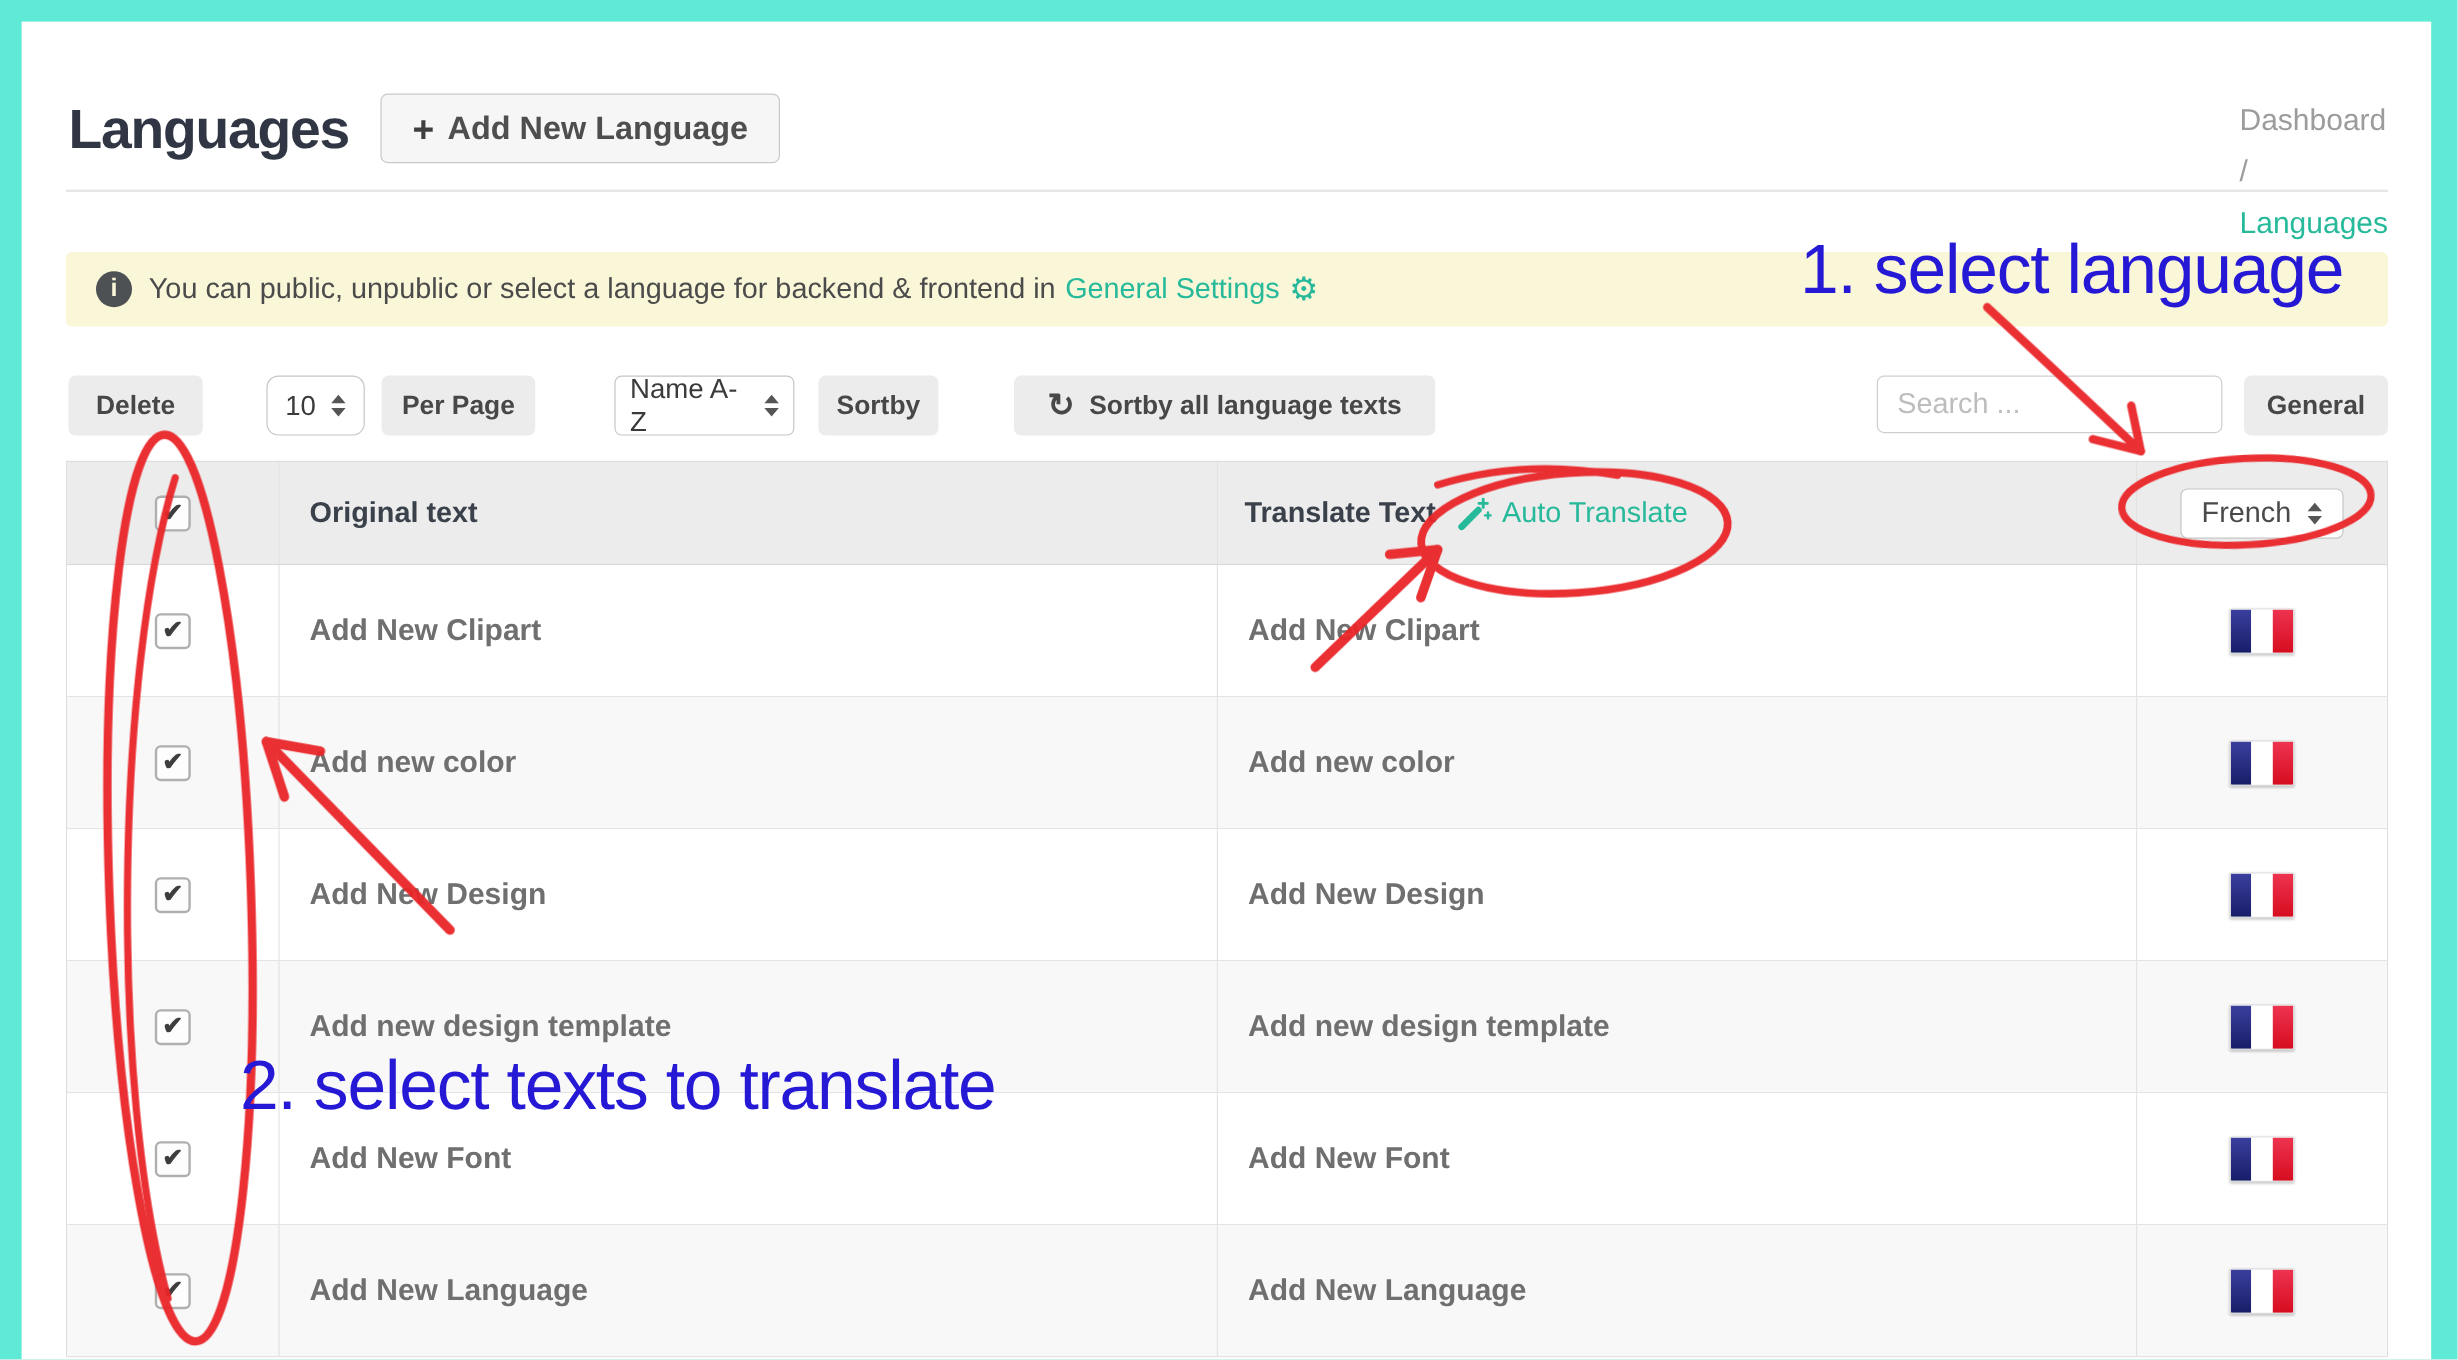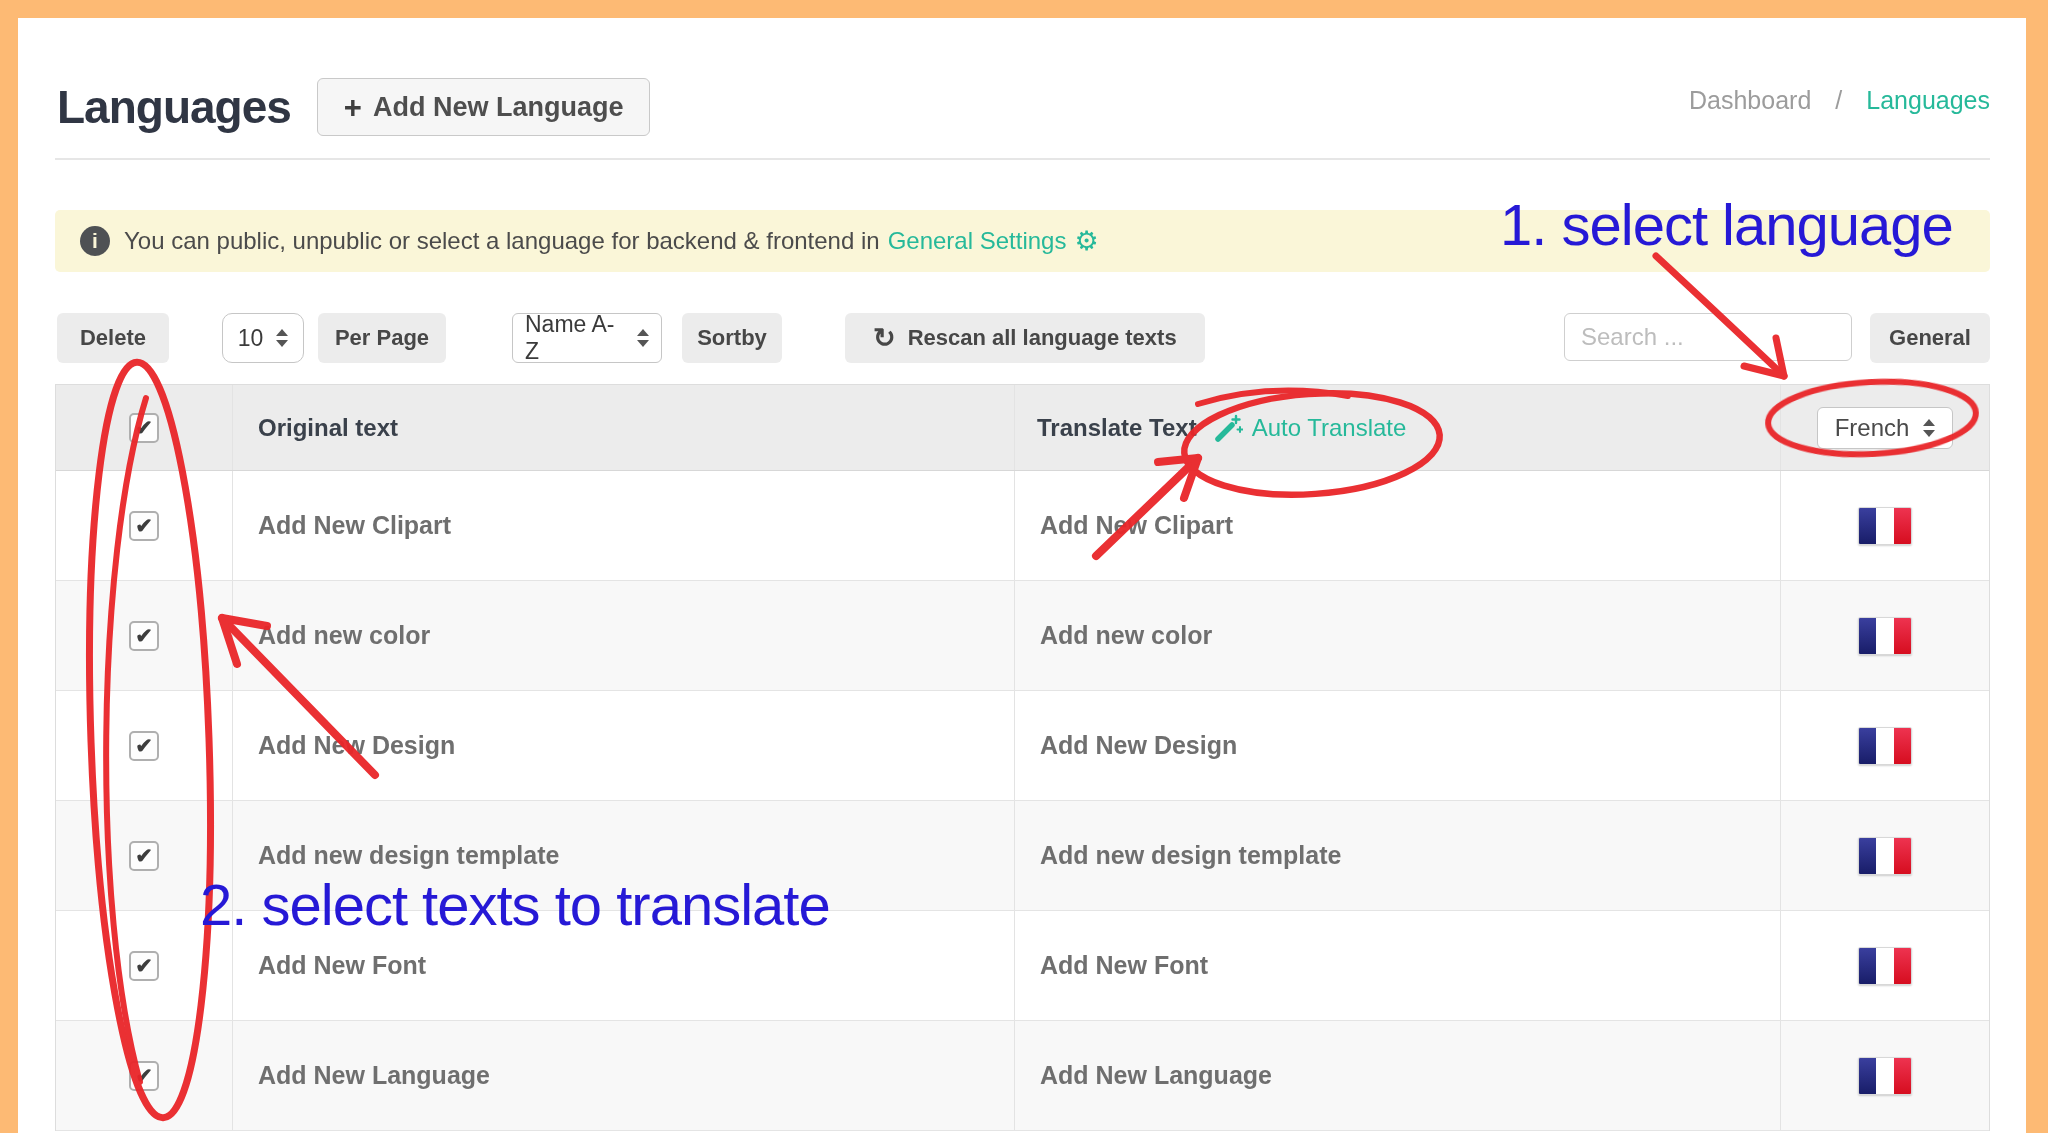--- a/index.html
+++ b/index.html
@@ -1,27 +1,27 @@
 <!DOCTYPE html>
 <html><head>
 <meta charset="utf-8">
 <style>
   html,body{margin:0;padding:0;background:#EBEBEB;}
   *{box-sizing:border-box;font-family:"Liberation Sans",sans-serif;}
-  .page{position:relative;width:2048px;height:1133px;background:#fdba74;overflow:hidden;}
+  .page{position:relative;width:2048px;height:1133px;background:#5eead4;overflow:hidden;}
   .card{position:absolute;left:18px;top:18px;width:2008px;height:1400px;background:#FFFFFF;}
   .content{position:absolute;left:37px;top:0;width:1935px;height:1115px;}
 
   
   .header-row{position:absolute;top:60px;left:0;width:100%;height:70px;display:flex;align-items:flex-start;}
   .page-title{margin:0 0 0 2px;font-size:46px;font-weight:bold;color:#303644;letter-spacing:-1px;line-height:58px;}
   .add-btn{margin-left:26px;height:58px;display:flex;align-items:center;padding:0 26px;background:#F6F6F6;border:1px solid #C9C9C9;border-radius:6px;cursor:pointer;}
   .add-btn .plus{font-size:31px;font-weight:bold;color:#3F3F3F;margin-right:11px;line-height:1;}
   .add-btn .lbl{font-size:27px;color:#4E4E4E;font-weight:600;}
-  .breadcrumb{margin-left:auto;margin-top:8px;font-size:25px;color:#9C9C9C;display:flex;gap:24px;}
+  .breadcrumb{margin-left:auto;margin-top:8px;font-size:25px;color:#9C9C9C;display:flex;gap:14px;flex-direction:column;}
   .breadcrumb .crumb-current{color:#26B99A;}
 
   .rule{position:absolute;top:140px;left:0;width:100%;border-top:2px solid #E6E6E6;}
 
   
   .info-bar{position:absolute;top:192px;left:0;width:100%;height:62px;background:#FAF6D8;border-radius:5px;display:flex;align-items:center;padding-left:25px;}
   .info-icon{width:30px;height:30px;border-radius:50%;background:#4E5154;color:#FAF6D8;display:flex;align-items:center;justify-content:center;font-size:21px;font-weight:bold;margin-right:14px;flex:0 0 auto;}
   .info-text{font-size:24px;color:#4B4B4B;}
   .info-link{font-size:24px;color:#26B99A;margin-left:8px;cursor:pointer;}
   .gear{font-size:27px;color:#26B99A;margin-left:8px;cursor:pointer;line-height:1;}
@@ -103,21 +103,21 @@
         <div class="sel" style="margin-left:66px;width:150px;">
           <span>Name A-Z</span>
           <span class="caret">
               <i class="up"></i>
               <i class="dn"></i>
             </span>
         </div>
         <div class="g-btn" style="margin-left:20px;width:100px;">Sortby</div>
         <div class="g-btn" style="margin-left:63px;padding:0 28px;">
           <span class="refresh-ic">↻</span>
-          <span>Rescan all language texts</span>
+          <span>Sortby all language texts</span>
         </div>
         <input class="search-input" type="text" placeholder="Search ..." style="">
         <div class="g-btn" style="margin-left:18px;width:120px;">General</div>
       </div>
 
       <div class="tbl">
         <div class="thead">
           <div class="cell center">
             <span class="cb">✔</span>
           </div>

